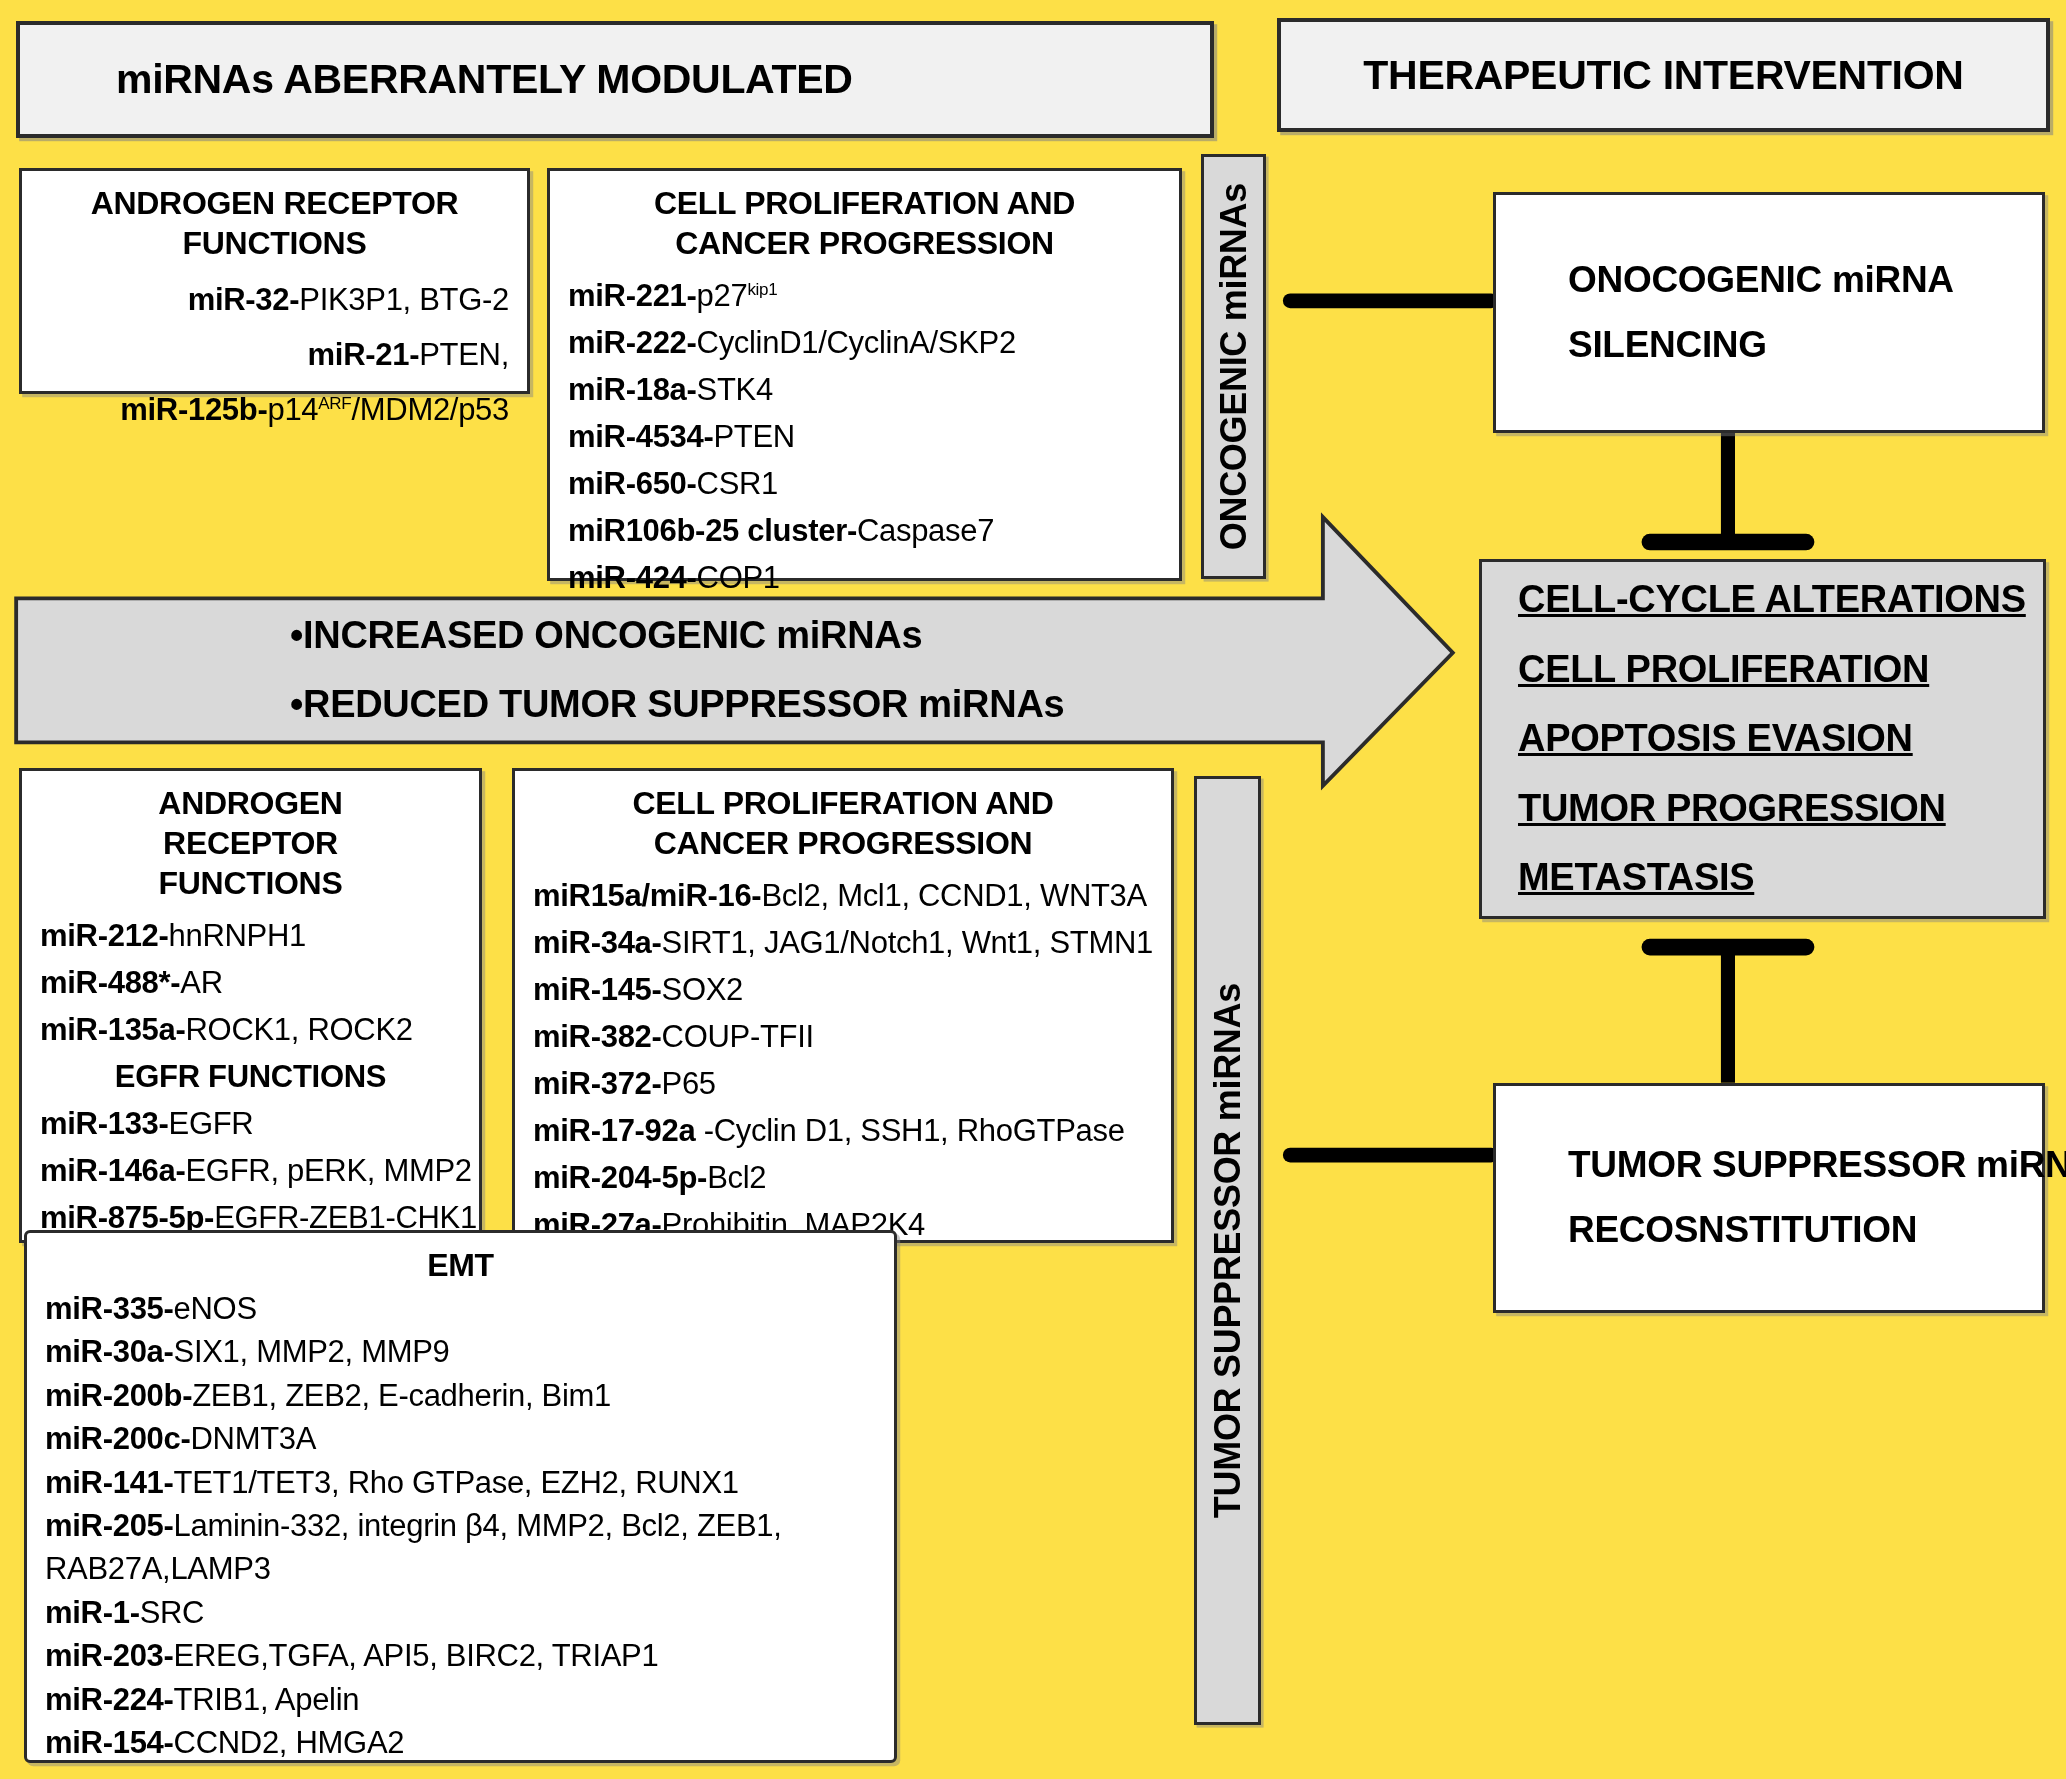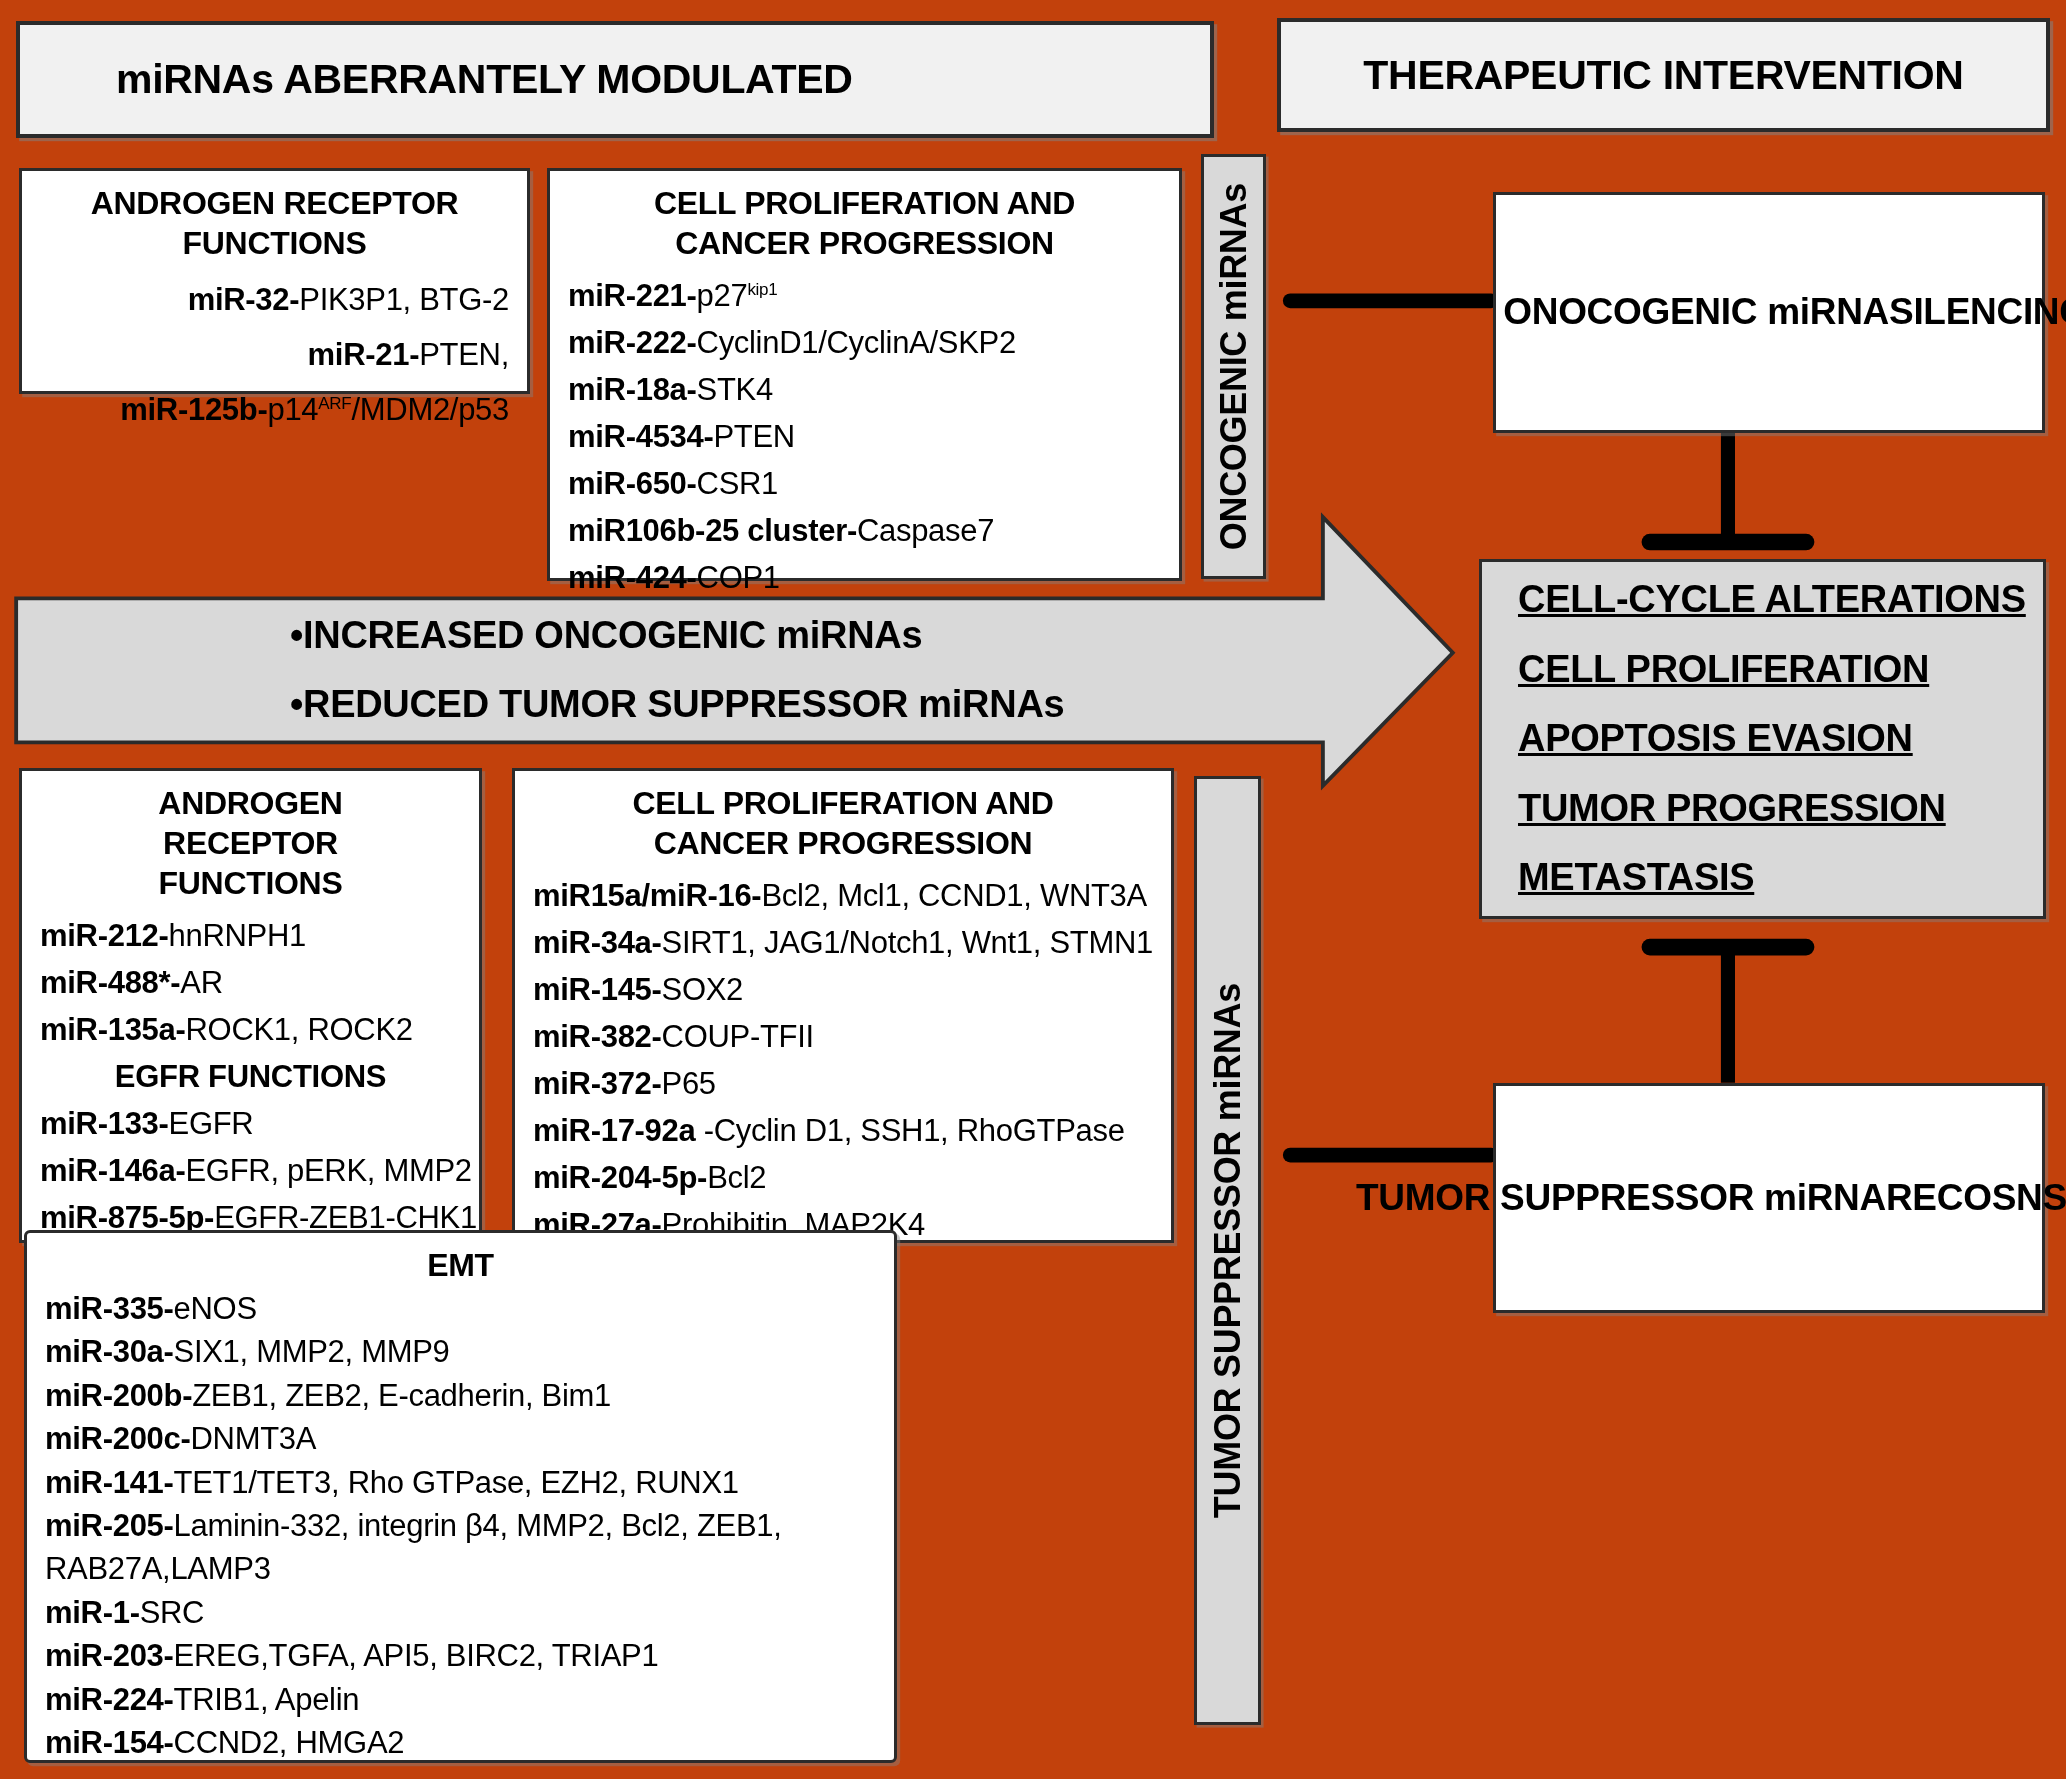--- a/index.html
+++ b/index.html
@@ -1,21 +1,21 @@
 <!DOCTYPE html>
 <html style="--panel_gray: #f1f1f1; --box_gray: #d9d9d9; --border_dark: #2b2b2b; --line_black: #000000; --white: #ffffff;font-size:10.2px"><head>
 <meta charset="utf-8">
 <style>
   :root{
     --panel_gray:#f1f1f1; --box_gray:#d9d9d9; --border_dark:#2b2b2b;
     --line_black:#000000; --white:#ffffff; --shadow:#9a9a9a;
   }
   *{box-sizing:border-box; margin:0; padding:0;}
   body{background:#ffffff; font-family:"Liberation Sans", sans-serif; color:#000;}
-  .canvas{position:relative; width:2066px; height:1779px; background:#c2410c; overflow:hidden; letter-spacing:-0.3px;}
+  .canvas{position:relative; width:2066px; height:1779px; background:#fde047; overflow:hidden; letter-spacing:-0.3px;}
   svg.layer{position:absolute; left:0; top:0; width:2066px; height:1779px;}
 
   .abs{position:absolute;}
   .panel{background:var(--panel_gray); border:4.5px solid var(--border_dark);
          box-shadow:3.2px 3.2px 0 rgba(130,130,130,.55); display:flex; align-items:center;}
   .header-label{font-weight:700; font-size:41px;}
 
   .wbox{background:var(--white); border:3.8px solid var(--border_dark);
         box-shadow:3.2px 3.2px 0 rgba(130,130,130,.45);}
   .gbox{background:var(--box_gray); border:3.8px solid var(--border_dark);
@@ -30,21 +30,21 @@
   .seg-reg{font-weight:400;}
   .seg-sup{font-weight:400; font-size:0.55em; vertical-align:super;}
   .line-heading{font-weight:700; text-align:center; white-space:nowrap;}
 
   .vlabel{background:var(--box_gray); border:3.8px solid var(--border_dark);
           box-shadow:2.6px 2.6px 0 rgba(130,130,130,.45);
           display:flex; align-items:center; justify-content:center;}
   .vlabel span{writing-mode:vertical-rl; transform:rotate(180deg);
                font-weight:700; font-size:36px; white-space:nowrap;}
 
-  .big-text-box{display:flex; flex-direction:row; justify-content:center; padding-left:72px; padding-right:19px;align-items:center;}
+  .big-text-box{display:flex; flex-direction:column; justify-content:center; padding-left:72px; padding-right:19px;}
   .big-text-box .bt-line{font-weight:700; font-size:37px; line-height:1.75; white-space:nowrap;}
 
   .outcomes{display:flex; flex-direction:column; justify-content:center; padding-left:36px;text-decoration:underline;}
   .outcome-line{font-weight:700; font-size:38px; line-height:1.83; white-space:nowrap;}
 
   .arrow-text{display:flex; flex-direction:column; justify-content:center; padding-left:274px;}
   .arrow-text .bullet-line{font-weight:700; font-size:38px; line-height:1.82; white-space:nowrap;}
 </style>
 </head>
 <body>

